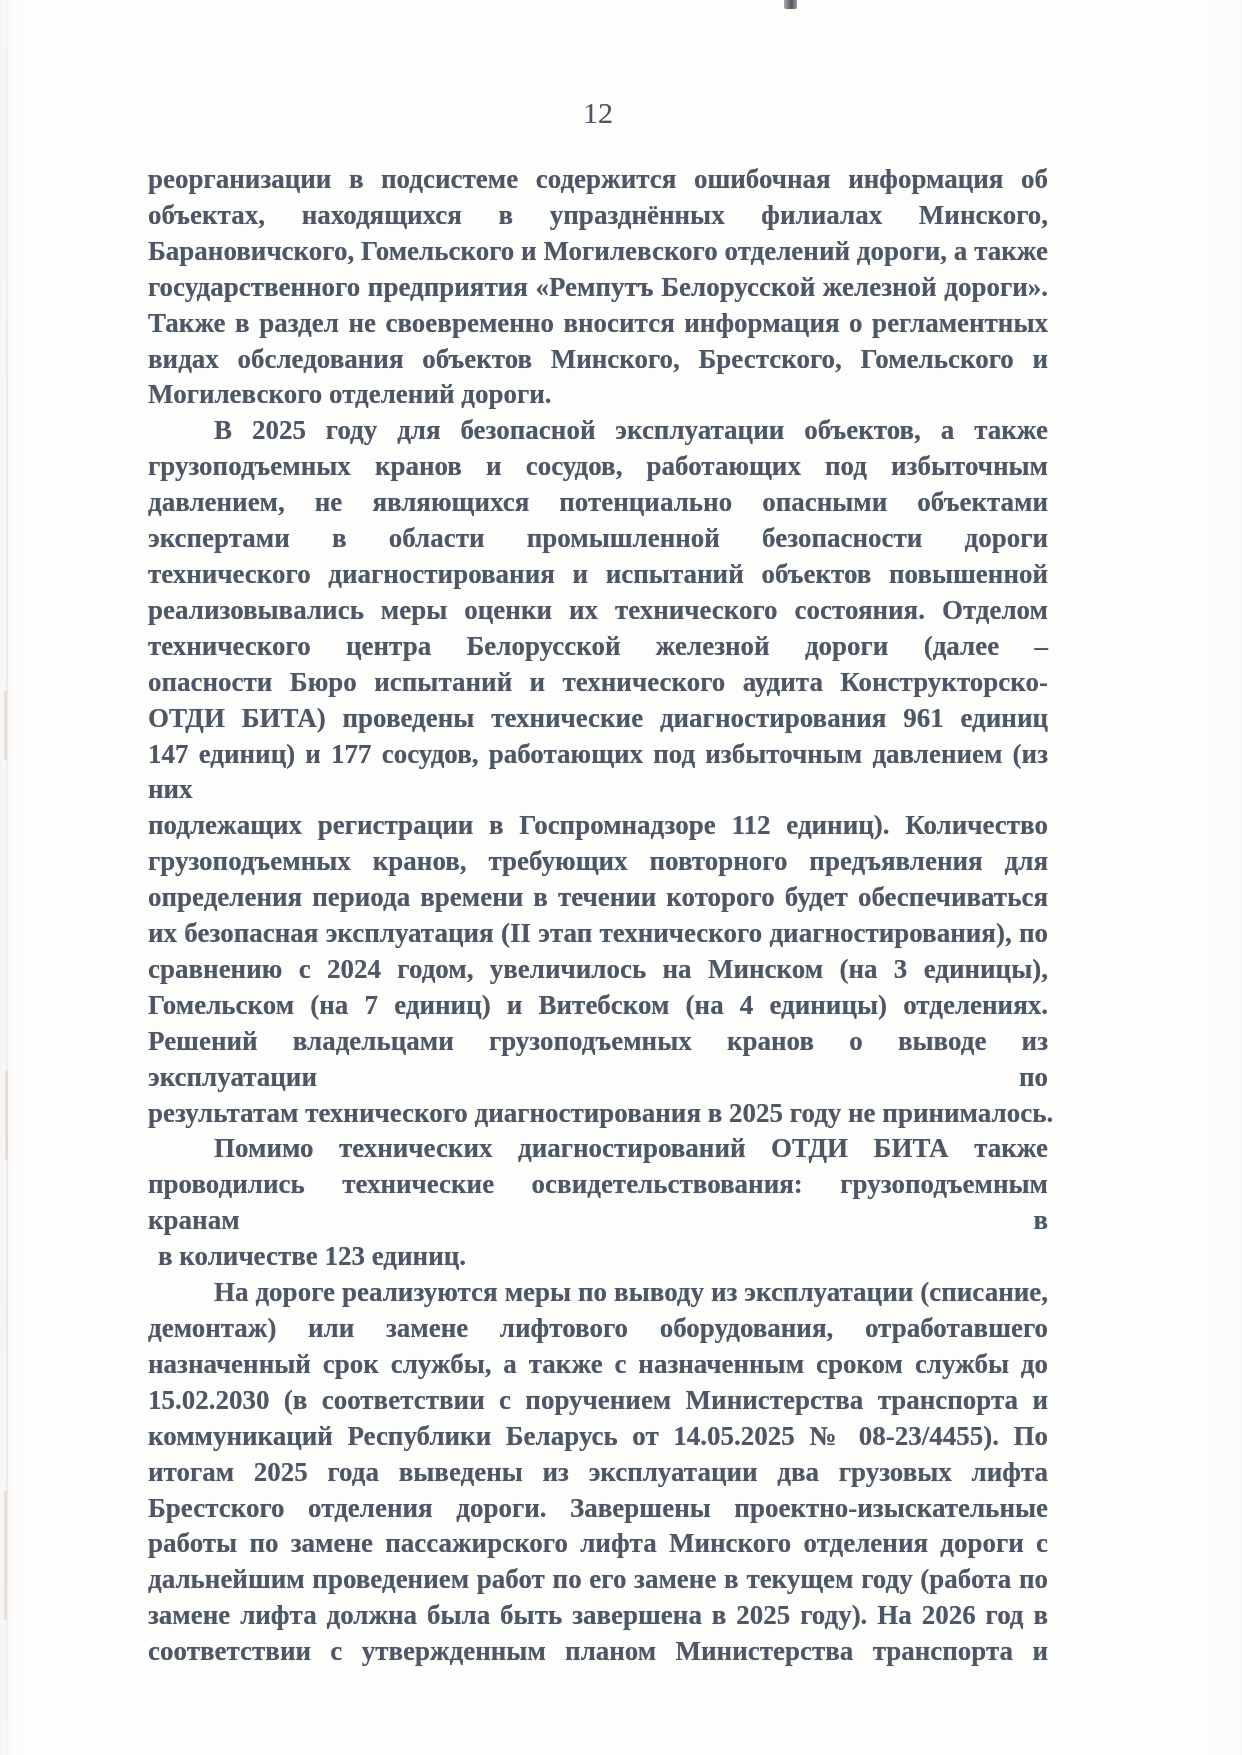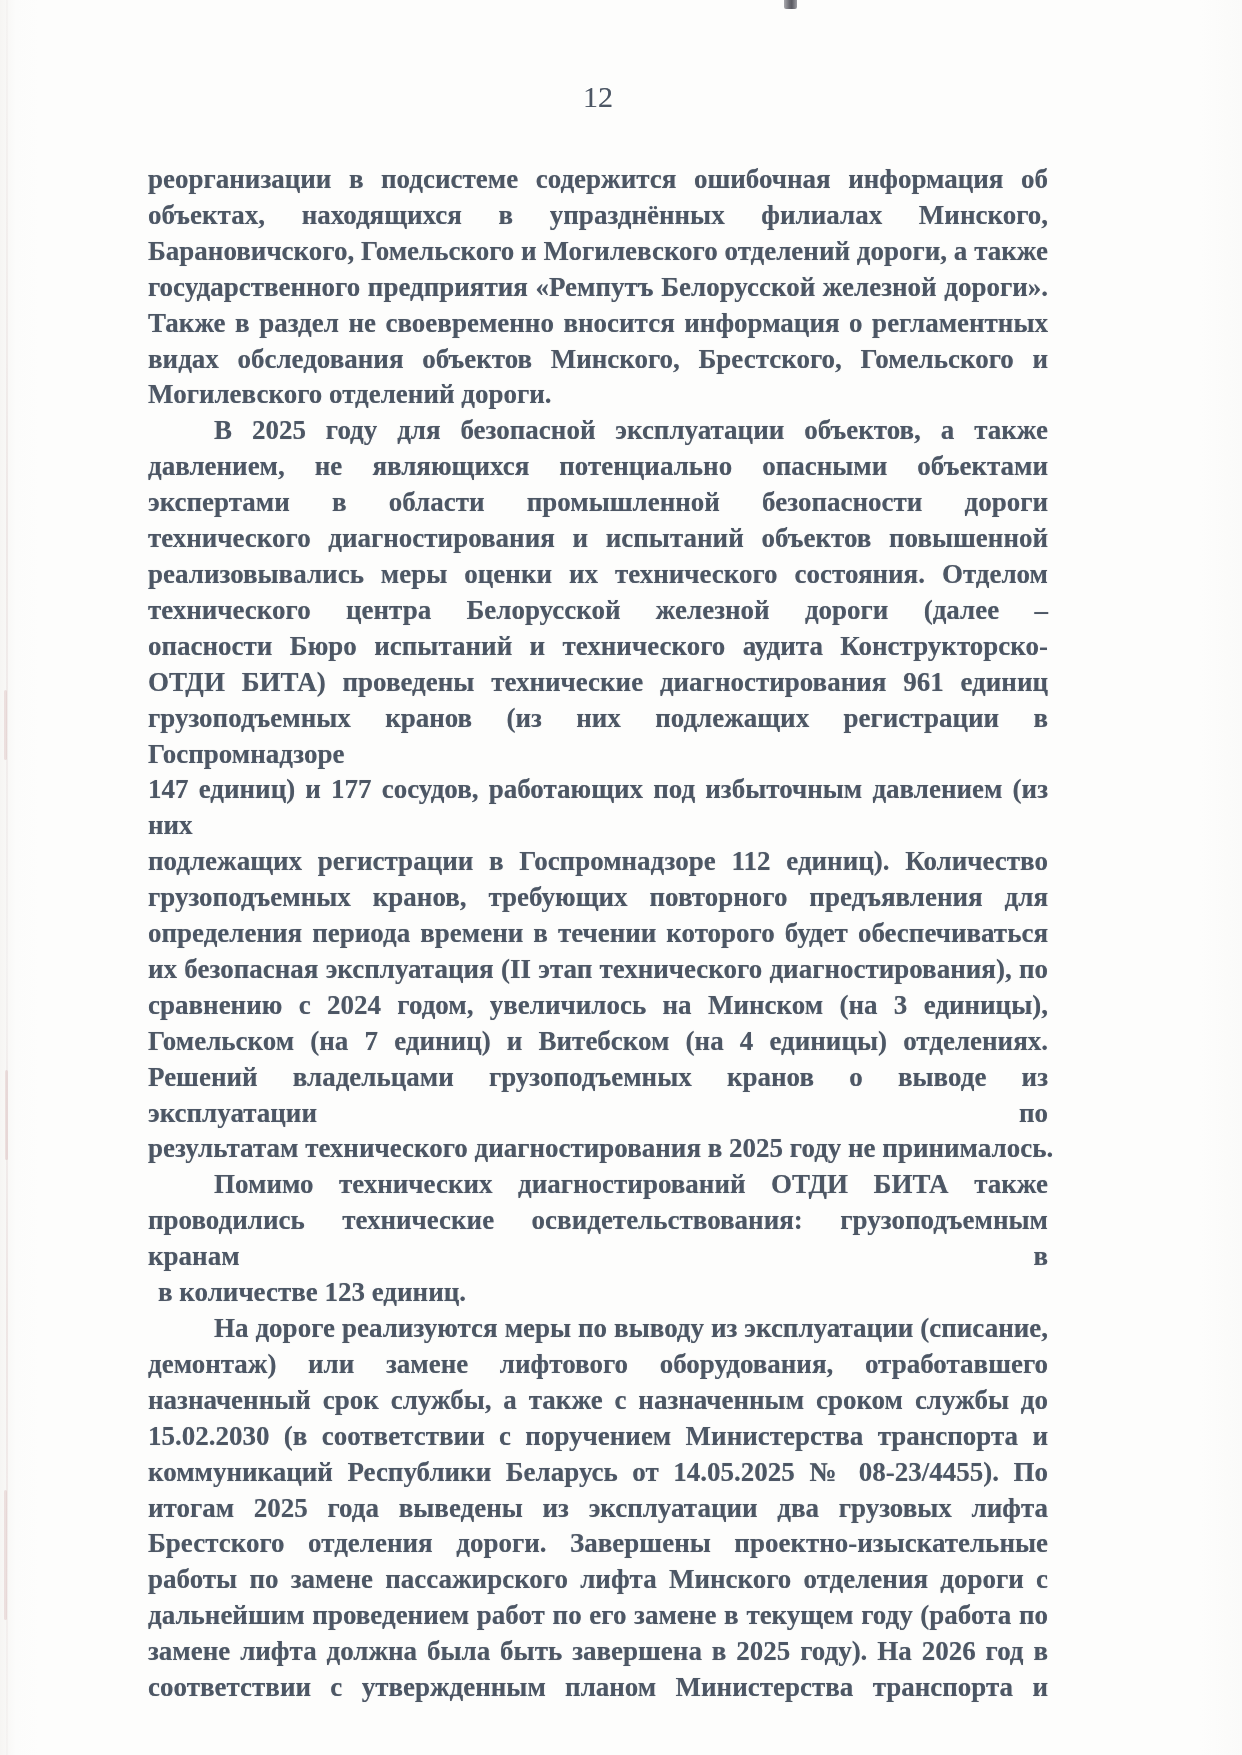--- a/index.html
+++ b/index.html
@@ -40,21 +40,21 @@
     top: 0;
     width: 13px;
     height: 9px;
     background: linear-gradient(90deg, #9a9aa0 0%, #4c4c55 45%, #3e3e47 60%, #8d8d94 100%);
     border-radius: 0 0 2px 2px;
     opacity: 0.85;
   }
   .page-number {
     position: absolute;
     left: 148px;
-    top: 80px;
+    top: 96px;
     width: 900px;
     text-align: center;
     font-size: 30px;
     color: var(--ink, #4d5765);
     text-shadow: 0 0 0.6px rgba(77,87,101,0.55);
   }
   .doc-text {
     position: absolute;
     left: 148px;
     top: 162px;
@@ -93,28 +93,28 @@
         <div class="line j">реорганизации в подсистеме содержится ошибочная информация об</div>
         <div class="line j">объектах, находящихся в упразднённых филиалах Минского,</div>
         <div class="line j">Барановичского, Гомельского и Могилевского отделений дороги, а также</div>
         <div class="line j">государственного предприятия «Ремпутъ Белорусской железной дороги».</div>
         <div class="line j">Также в раздел не своевременно вносится информация о регламентных</div>
         <div class="line j">видах обследования объектов Минского, Брестского, Гомельского и</div>
         <div class="line">Могилевского отделений дороги.</div>
       </div>
       <div>
         <div class="line j indent">В 2025 году для безопасной эксплуатации объектов, а также</div>
+        <div class="line j">грузоподъемных кранов и сосудов, работающих под избыточным</div>
         <div class="line j">давлением, не являющихся потенциально опасными объектами</div>
         <div class="line j">экспертами в области промышленной безопасности дороги</div>
         <div class="line j">технического диагностирования и испытаний объектов повышенной</div>
         <div class="line j">реализовывались меры оценки их технического состояния. Отделом</div>
         <div class="line j">технического центра Белорусской железной дороги (далее –</div>
         <div class="line j">опасности Бюро испытаний и технического аудита Конструкторско-</div>
         <div class="line j">ОТДИ БИТА) проведены технические диагностирования 961 единиц</div>
-        <div class="line j">грузоподъемных кранов (из них подлежащих регистрации в Госпромнадзоре</div>
         <div class="line j">147 единиц) и 177 сосудов, работающих под избыточным давлением (из них</div>
         <div class="line j">подлежащих регистрации в Госпромнадзоре 112 единиц). Количество</div>
         <div class="line j">грузоподъемных кранов, требующих повторного предъявления для</div>
         <div class="line j">определения периода времени в течении которого будет обеспечиваться</div>
         <div class="line j">их безопасная эксплуатация (II этап технического диагностирования), по</div>
         <div class="line j">сравнению с 2024 годом, увеличилось на Минском (на 3 единицы),</div>
         <div class="line j">Гомельском (на 7 единиц) и Витебском (на 4 единицы) отделениях.</div>
         <div class="line j">Решений владельцами грузоподъемных кранов о выводе из эксплуатации по</div>
         <div class="line">результатам технического диагностирования в 2025 году не принималось.</div>
       </div>

